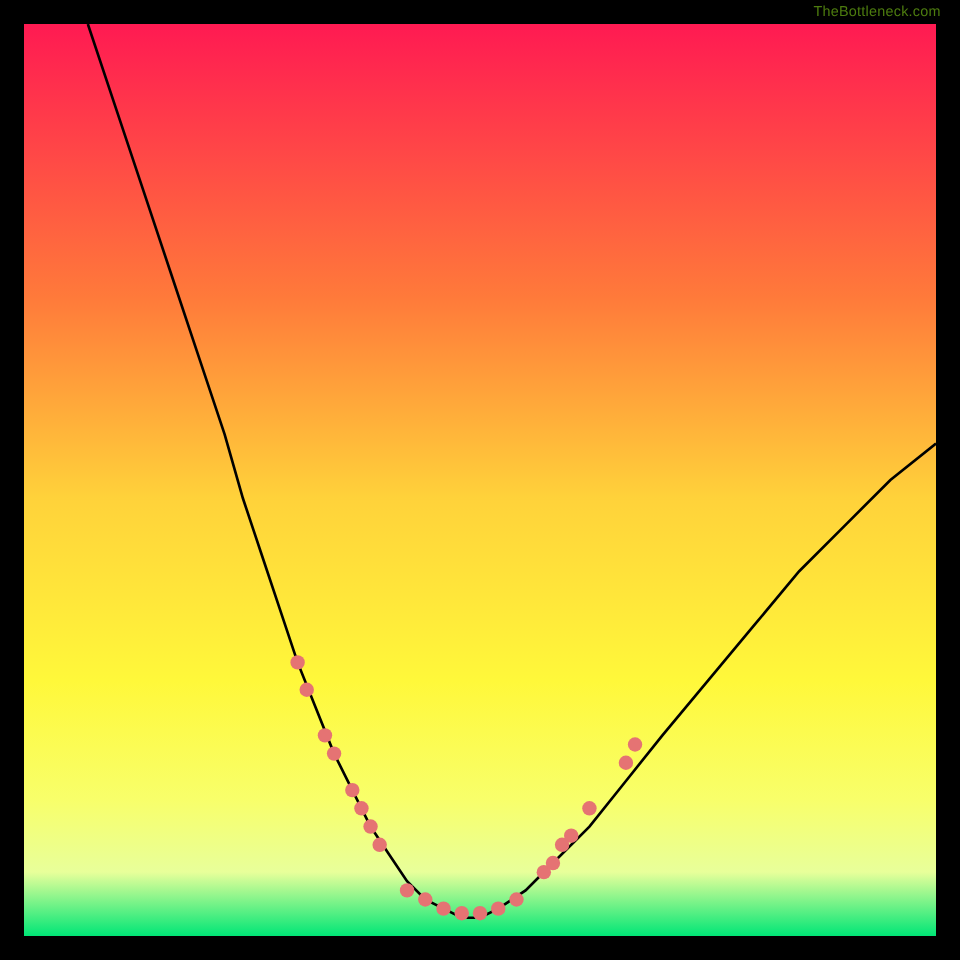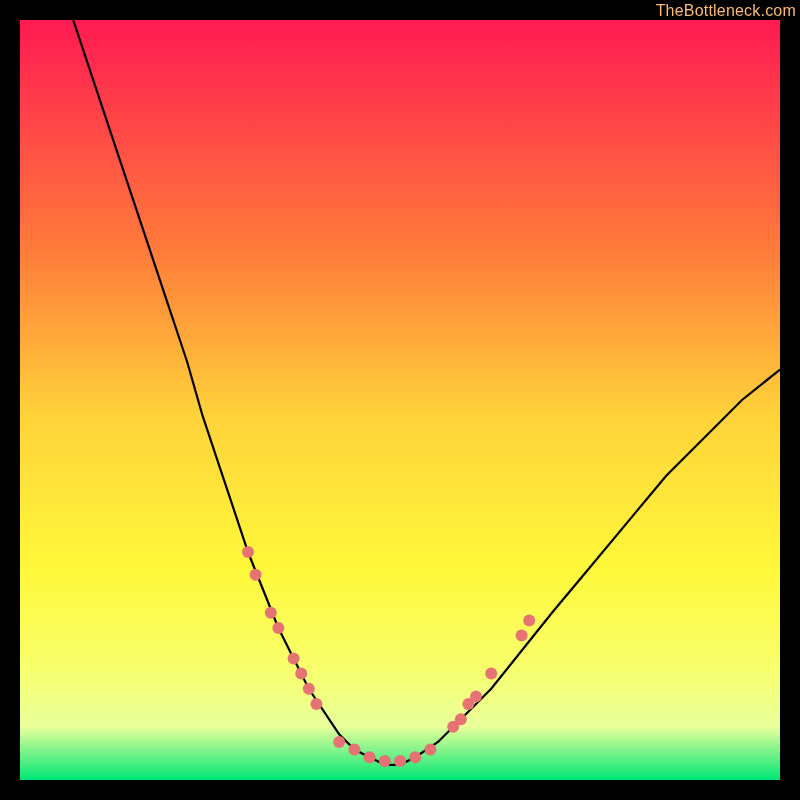--- a/index.html
+++ b/index.html
@@ -21,24 +21,24 @@
   .plot-area {
     position: absolute;
     left: 0;
     top: 0;
     width: 760px;
     height: 760px;
   }
   .attribution {
     position: absolute;
     top: 2px;
-    right: 4px;
+    right: 16px;
     font-family: Arial, Helvetica, sans-serif;
-    font-size: 16px;
-    color: #fdba74;
+    font-size: 12px;
+    color: #4d7c0f;
     letter-spacing: 0.2px;
   }
 </style>
 </head>
 <body>
 
 <div class="frame">
   <svg class="plot-area" viewBox="0 0 760 760">
     <defs>
       <linearGradient id="bg-grad" x1="0" y1="0" x2="0" y2="1">

